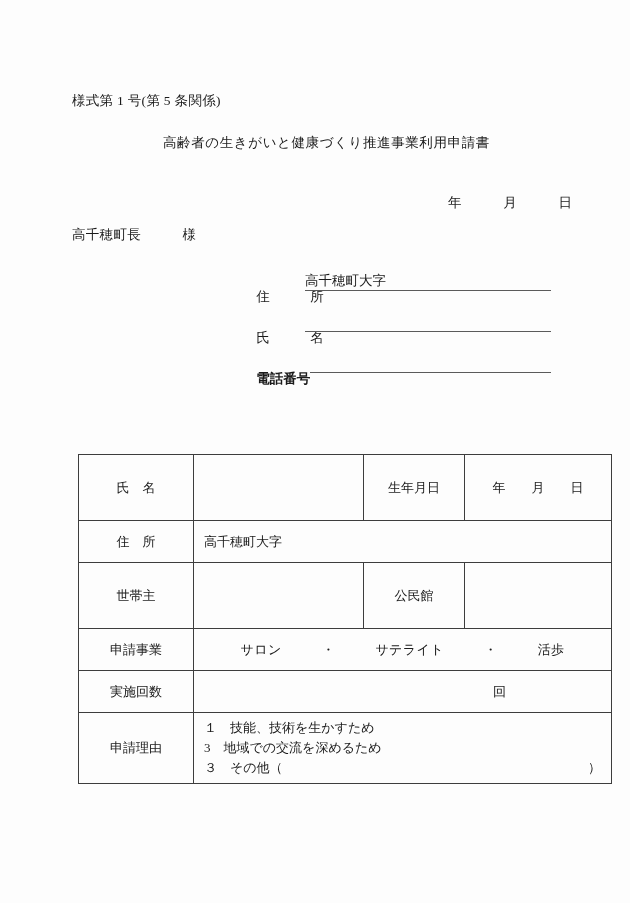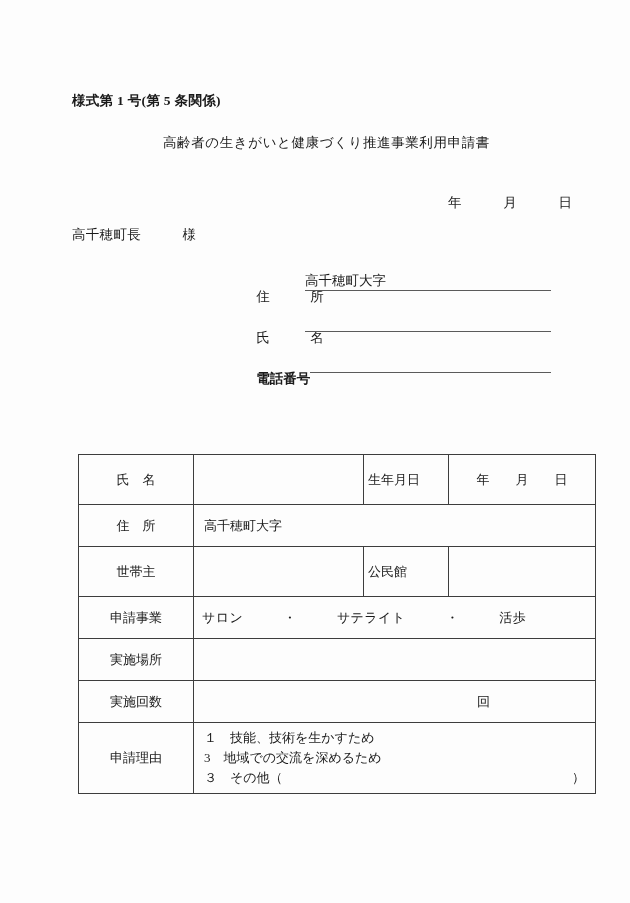--- a/index.html
+++ b/index.html
@@ -29,21 +29,20 @@
   }
   .jp {
     font-family: "Liberation Serif", "DejaVu Serif", serif;
   }
 
   
   #form-number {
     left: 72px;
     top: 94px;
     font-size: 13.5px;
-    font-weight: bold;
   }
   #doc-title {
     left: 163px;
     top: 136px;
     font-size: 13.5px;
     letter-spacing: 0.6px;
   }
   #date-line {
     left: 448px;
     top: 196px;
@@ -126,29 +125,30 @@
     height: 41px;
   }
   .lbl-cell {
     width: 114px;
     text-align: center;
     padding: 0 !important;
   }
   .mid-cell { width: 153px; }
   .sub-lbl-cell {
     width: 76px;
-    padding: 4px !important;
+    text-align: center;
+    padding: 12px !important;
   }
   .val-cell { width: 130px; }
   .center { text-align: center; }
   .wide-cell { padding-left: 10px !important; }
 
   .biz-options {
     display: block;
-    text-align: left;
+    text-align: center;
     letter-spacing: 0.4px;
   }
   .count-cell {
     text-align: right;
     padding-right: 105px !important;
   }
   #reason-cell {
     height: 62px;
     padding: 5px 10px 5px 10px !important;
     vertical-align: middle;
@@ -223,24 +223,20 @@
         <td class="val-cell jp"></td>
       </tr>
 
       <tr>
         <td class="lbl-cell jp">申請事業</td>
         <td class="jp" colspan="3">
           <span class="biz-options">サロン　　　・　　　サテライト　　　・　　　活歩</span>
         </td>
       </tr>
 
-      <tr>
-        <td class="lbl-cell jp">実施場所</td>
-        <td class="jp wide-cell" colspan="3"></td>
-      </tr>
 
       <tr>
         <td class="lbl-cell jp">実施回数</td>
         <td class="jp count-cell" colspan="3">回</td>
       </tr>
 
       <tr>
         <td class="lbl-cell jp">申請理由</td>
         <td class="jp" colspan="3" id="reason-cell">
           <span class="reason-line">１　技能、技術を生かすため</span>

